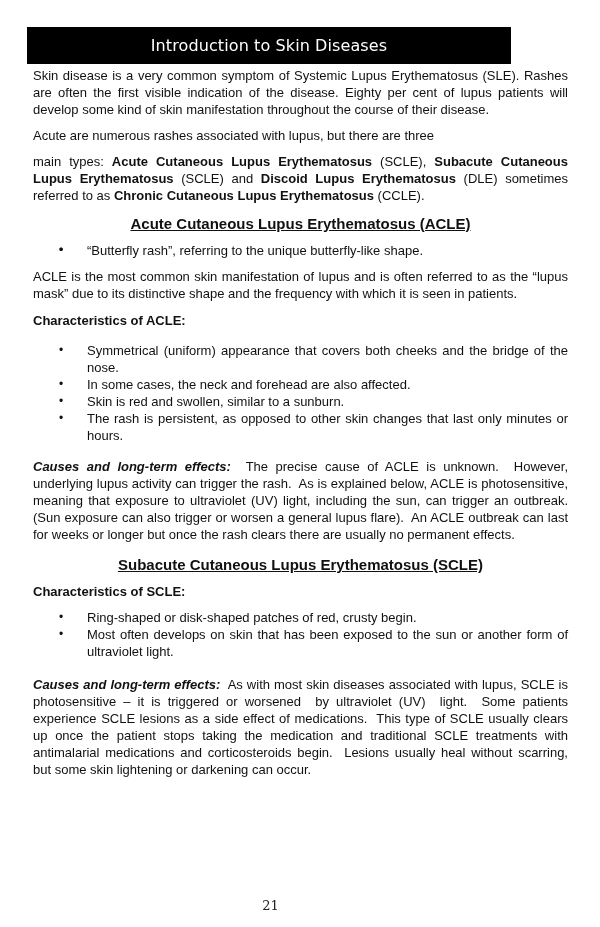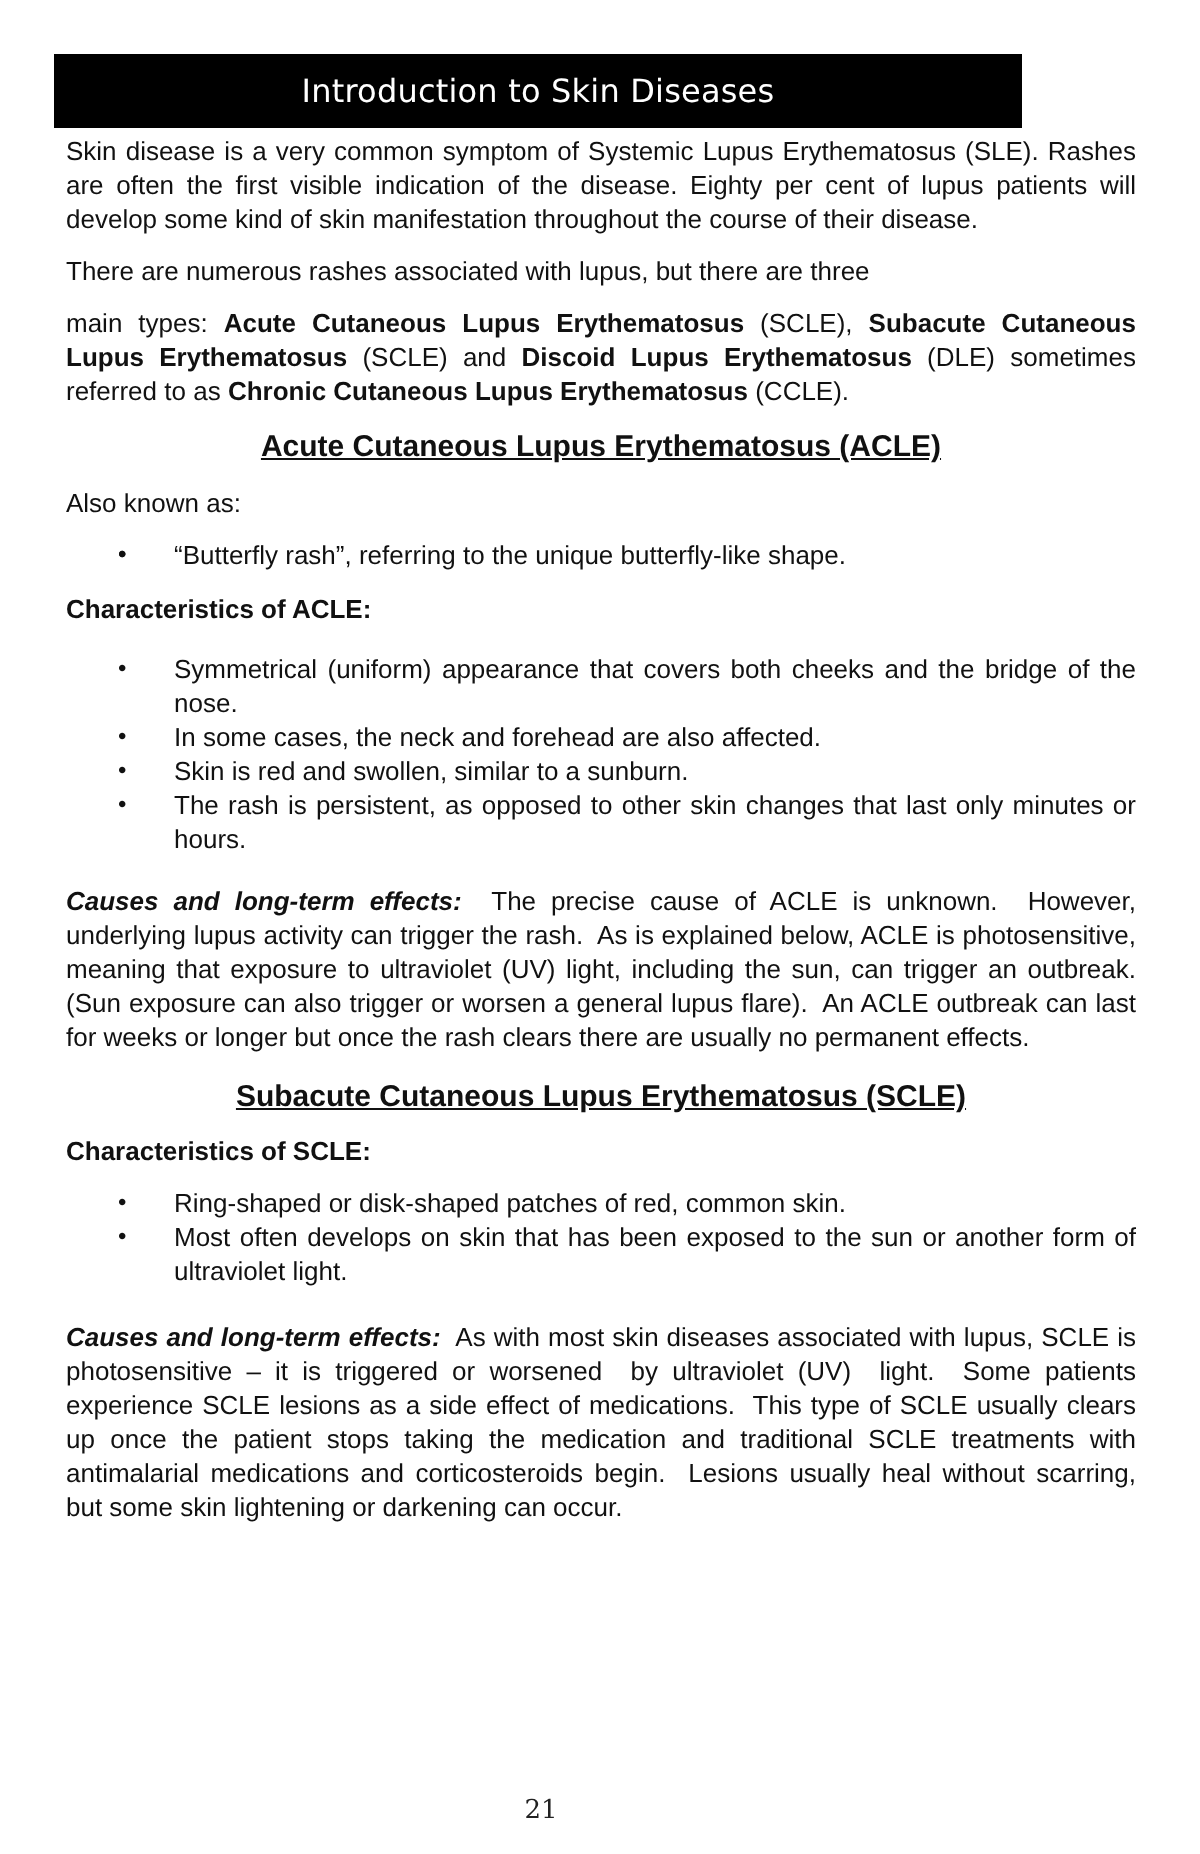--- a/index.html
+++ b/index.html
@@ -46,51 +46,51 @@
 <body>
 
 <div class="header-bar">
   <span>Introduction to Skin Diseases</span>
 </div>
 
 <div class="content">
 
   <p class="just">Skin disease is a very common symptom of Systemic Lupus Erythematosus (SLE). Rashes are often the first visible indication of the disease.  Eighty per cent of lupus patients will develop some kind of skin manifestation throughout the course of their disease.</p>
 
-  <p class="gap-s">There are numerous rashes associated with lupus, but there are three</p>
+  <p class="gap-s">Acute are numerous rashes associated with lupus, but there are three</p>
 
   <p class="just gap-s"><span>main types: </span><span class="b">Acute Cutaneous Lupus Erythematosus</span><span> (SCLE), </span><span class="b">Subacute Cutaneous Lupus Erythematosus</span><span> (SCLE) and </span><span class="b">Discoid Lupus Erythematosus</span><span> (DLE) sometimes referred to as </span><span class="b">Chronic Cutaneous Lupus Erythematosus</span><span> (CCLE).</span></p>
 
   <p class="h2">Acute Cutaneous Lupus Erythematosus (ACLE)</p>
 
-  <p class="gap-m">Also known as:</p>
 
   <ul class="gap-s">
     <li><span class="bullet">•</span></li>
     <li><span class="bullet">•</span><span>“Butterfly rash”, referring to the unique butterfly-like shape.</span></li>
   </ul>
 
+  <p class="just gap-s">ACLE is the most common skin manifestation of lupus and is often referred to as the “lupus mask” due to its distinctive shape and the frequency with which it is seen in patients.</p>
 
   <p class="h3">Characteristics of ACLE:</p>
 
   <ul style="margin-top:13px">
     <li><span class="bullet">•</span><span>Symmetrical (uniform) appearance that covers both cheeks and the bridge of the nose.</span></li>
     <li><span class="bullet">•</span><span>In some cases, the neck and forehead are also affected.</span></li>
     <li><span class="bullet">•</span><span>Skin is red and swollen, similar to a sunburn.</span></li>
     <li><span class="bullet">•</span><span>The rash is persistent, as opposed to other skin changes that last only minutes or hours.</span></li>
   </ul>
 
   <p class="just" style="margin-top:14px"><span class="bi">Causes and long-term effects:</span><span style="white-space:pre-wrap">  The precise cause of ACLE is unknown.  However, underlying lupus activity can trigger the rash.  As is explained below, ACLE is photosensitive, meaning that exposure to ultraviolet (UV) light, including the sun, can trigger an outbreak.  (Sun exposure can also trigger or worsen a general lupus flare).  An ACLE outbreak can last for weeks or longer but once the rash clears there are usually no permanent effects.</span></p>
 
   <p class="h2" style="margin-top:12px">Subacute Cutaneous Lupus Erythematosus (SCLE)</p>
 
   <p class="h3" style="margin-top:9px">Characteristics of SCLE:</p>
 
   <ul class="gap-s">
-    <li><span class="bullet">•</span><span>Ring-shaped or disk-shaped patches of red, common skin.</span></li>
+    <li><span class="bullet">•</span><span>Ring-shaped or disk-shaped patches of red, crusty begin.</span></li>
     <li><span class="bullet">•</span><span>Most often develops on skin that has been exposed to the sun or another form of ultraviolet light.</span></li>
   </ul>
 
   <p class="just" style="margin-top:16px"><span class="bi">Causes and long-term effects:</span><span style="white-space:pre-wrap">  As with most skin diseases associated with lupus, SCLE is photosensitive – it is triggered or worsened  by ultraviolet (UV)  light.  Some patients experience SCLE lesions as a side effect of medications.  This type of SCLE usually clears up once the patient stops taking the medication and traditional SCLE treatments with antimalarial medications and corticosteroids begin.  Lesions usually heal without scarring, but some skin lightening or darkening can occur.</span></p>
 
 </div>
 
 <div class="page-number">21</div>
 
 </body></html>

